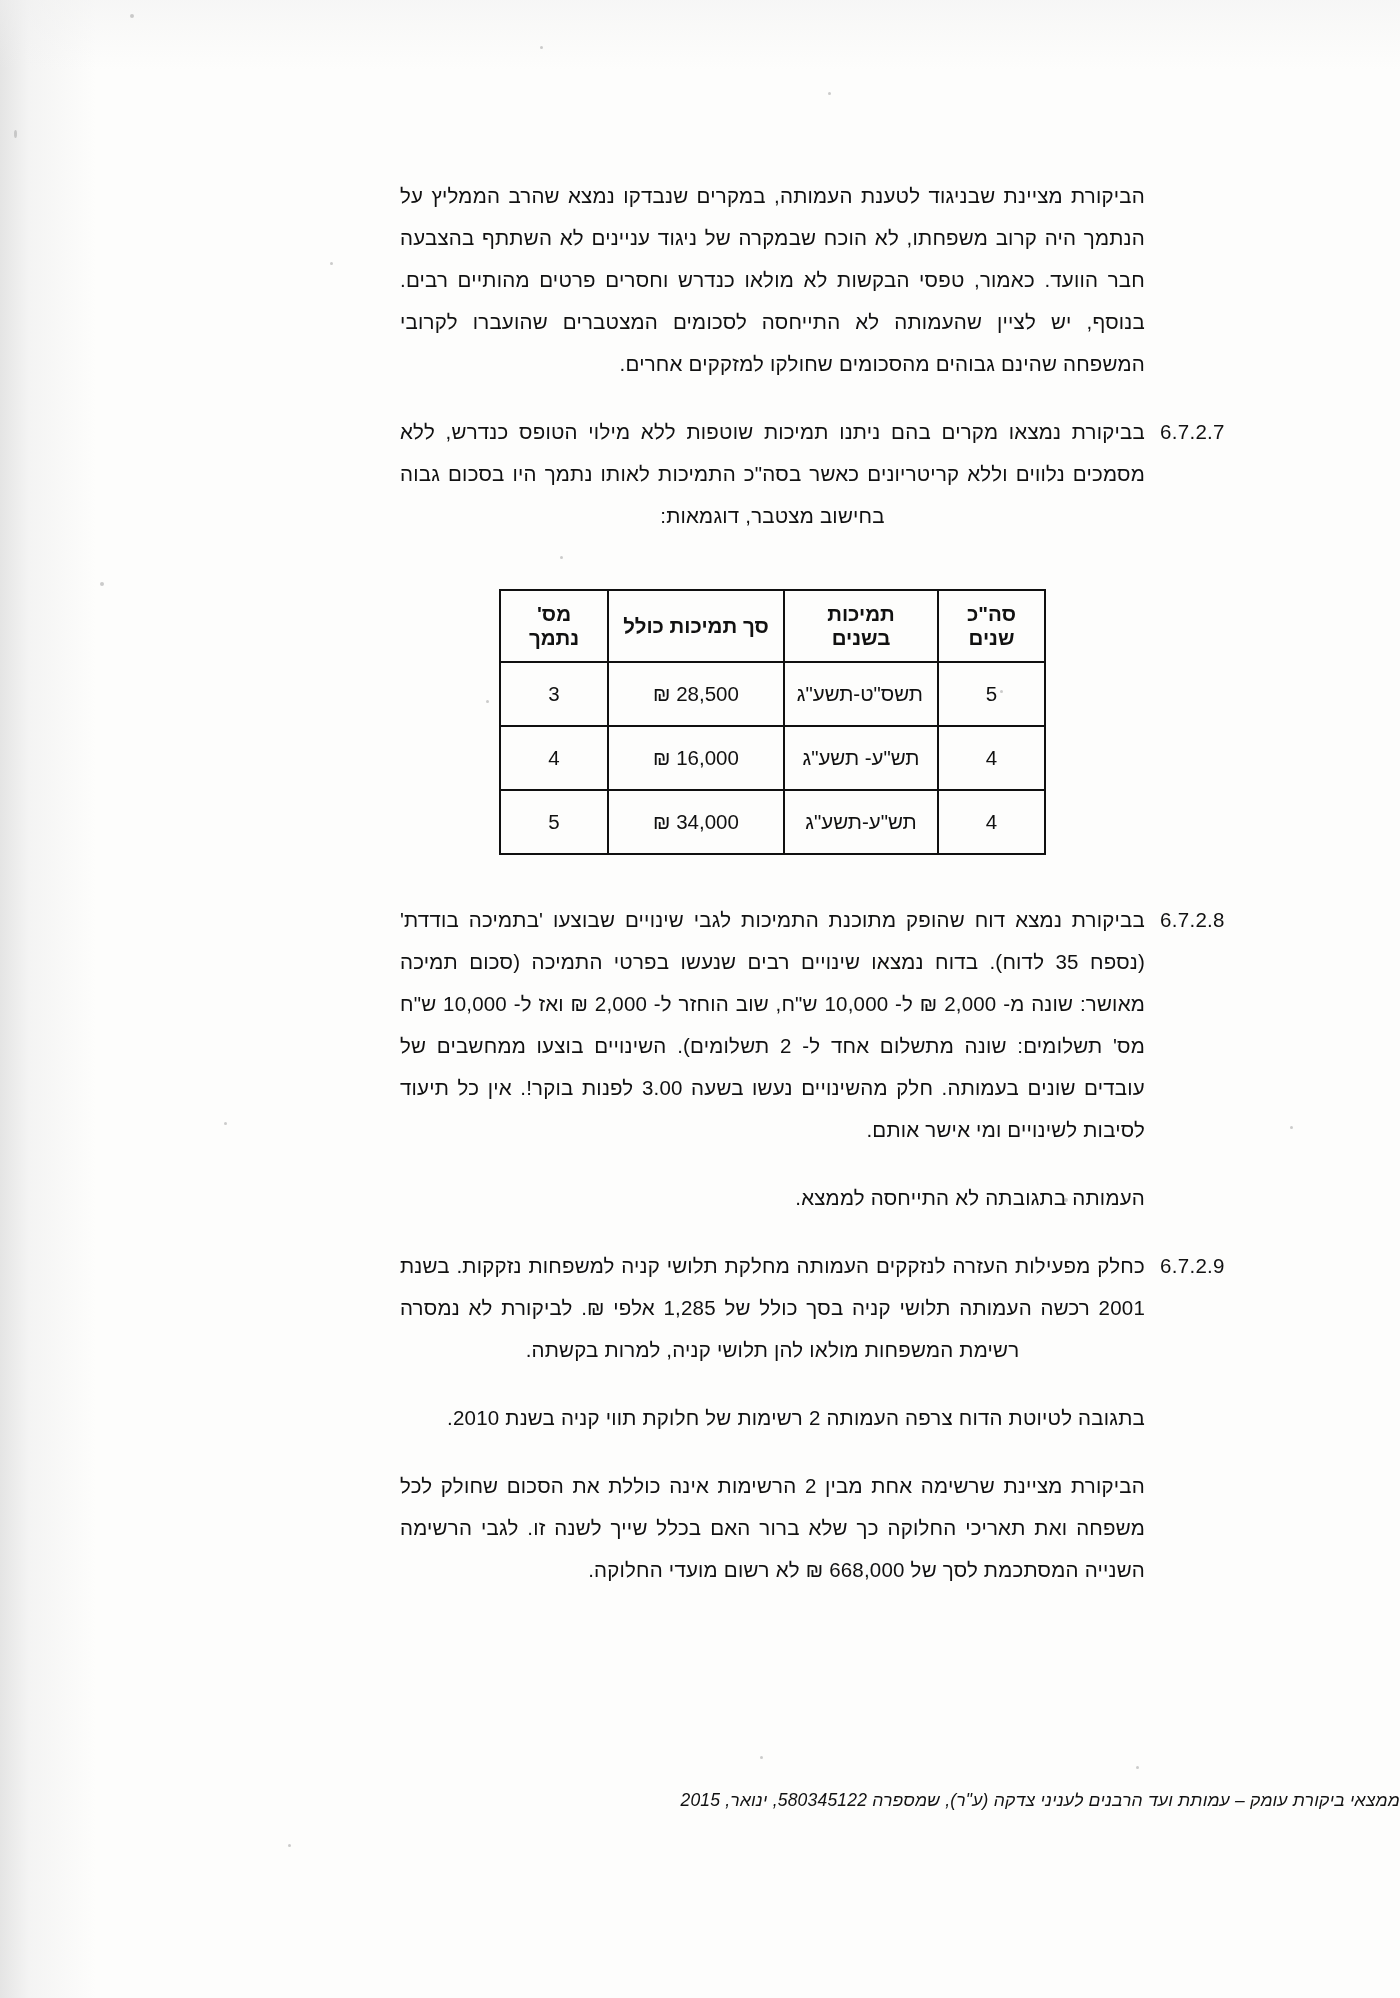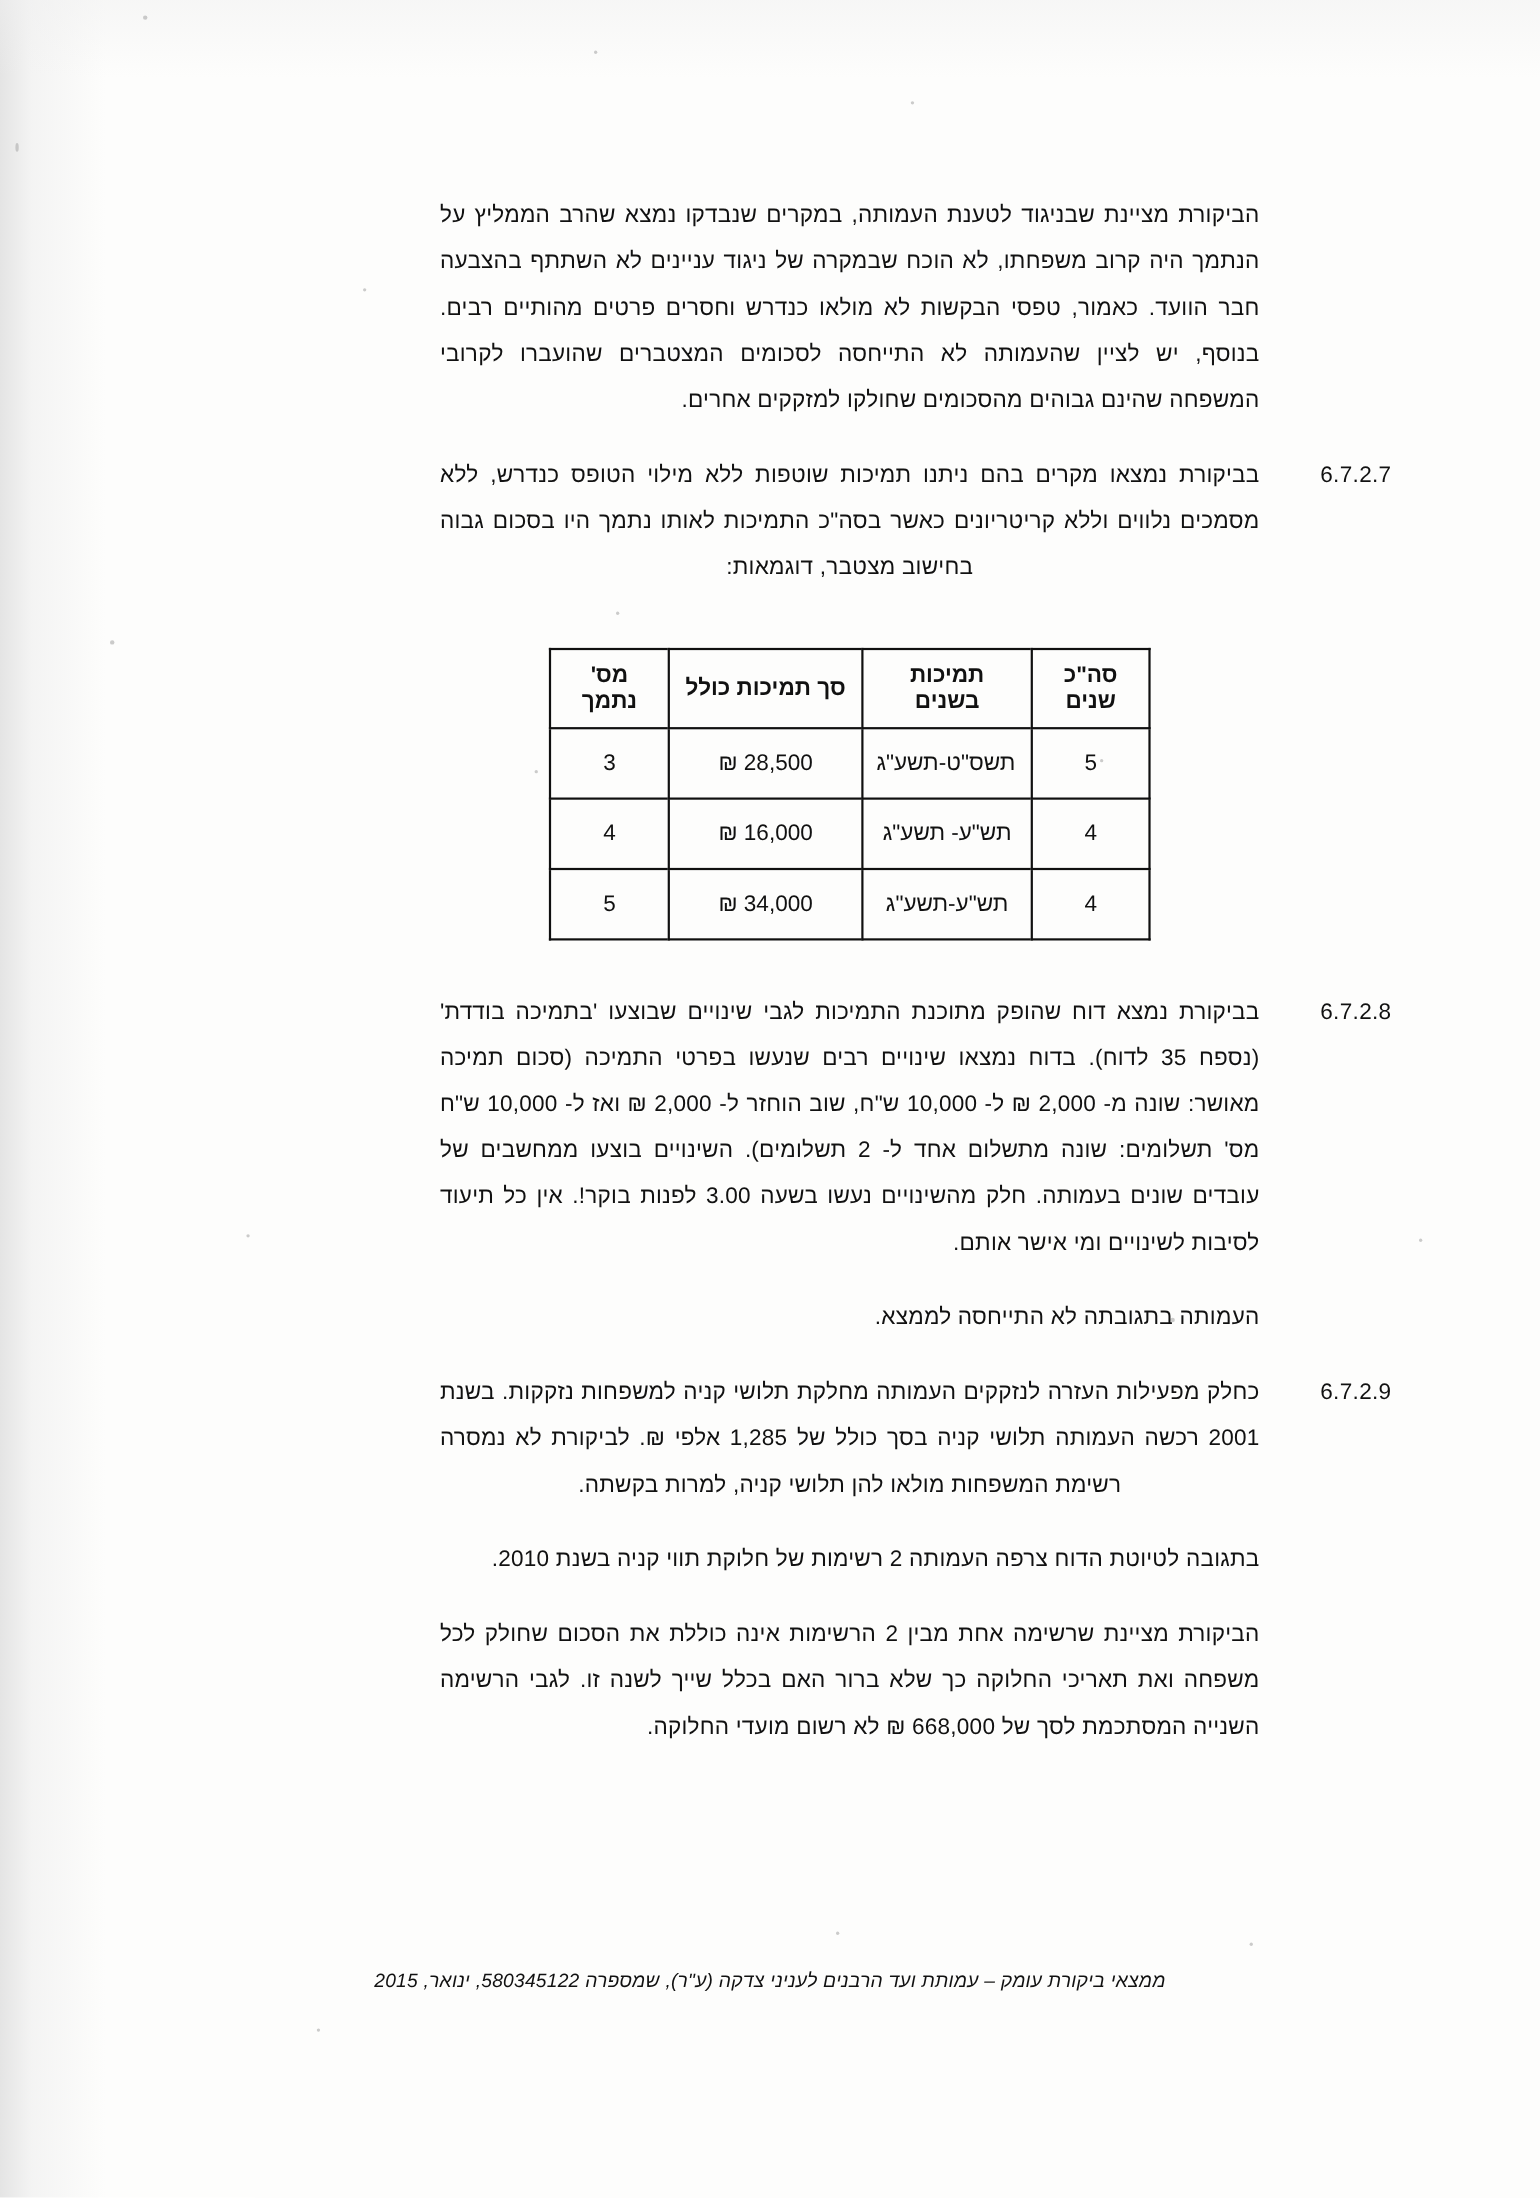--- a/index.html
+++ b/index.html
@@ -71,21 +71,21 @@
   .para.last-right {
     text-align: justify;
     text-align-last: right;
   }
 
   .num {
     position: absolute;
     right: -120px;
     top: 0;
     width: 105px;
-    text-align: right;
+    text-align: left;
     font-size: 20.5px;
     line-height: 42px;
     direction: ltr;
     unicode-bidi: embed;
     letter-spacing: .3px;
   }
 
   .bold {
     font-weight: normal;
   }
@@ -142,21 +142,20 @@
     font-size: 24px;
     font-weight: bold;
     letter-spacing: .5px;
   }
 
   .footer-note {
     position: absolute;
     top: 1790px;
     left: 0;
     width: 1400px;
-    text-align: center;
     font-size: 17.5px;
     font-style: italic;
     letter-spacing: .2px;
   }
 </style>
 </head>
 <body>
 
 <div class="page">
 

